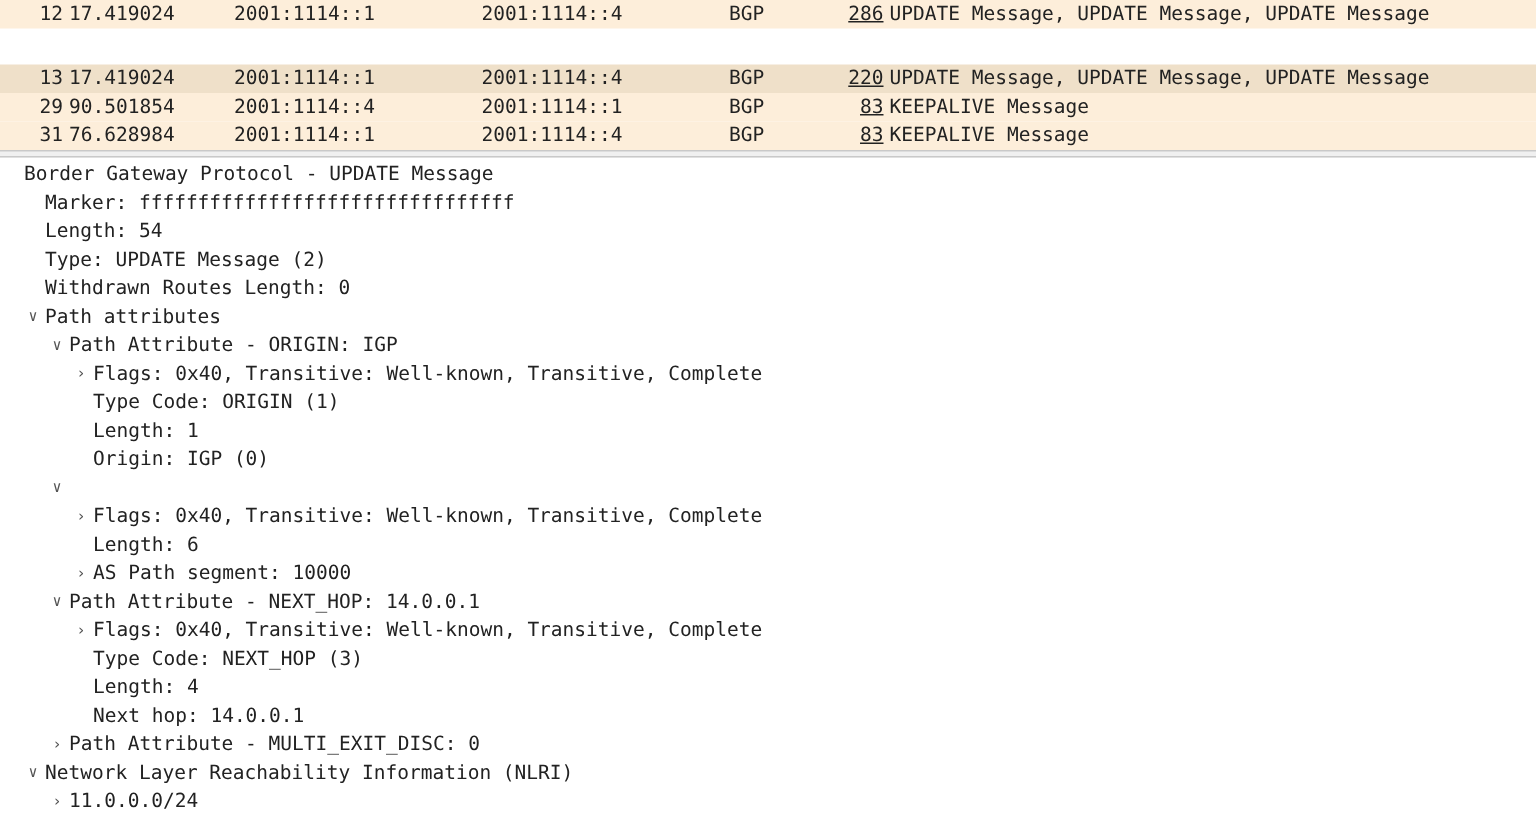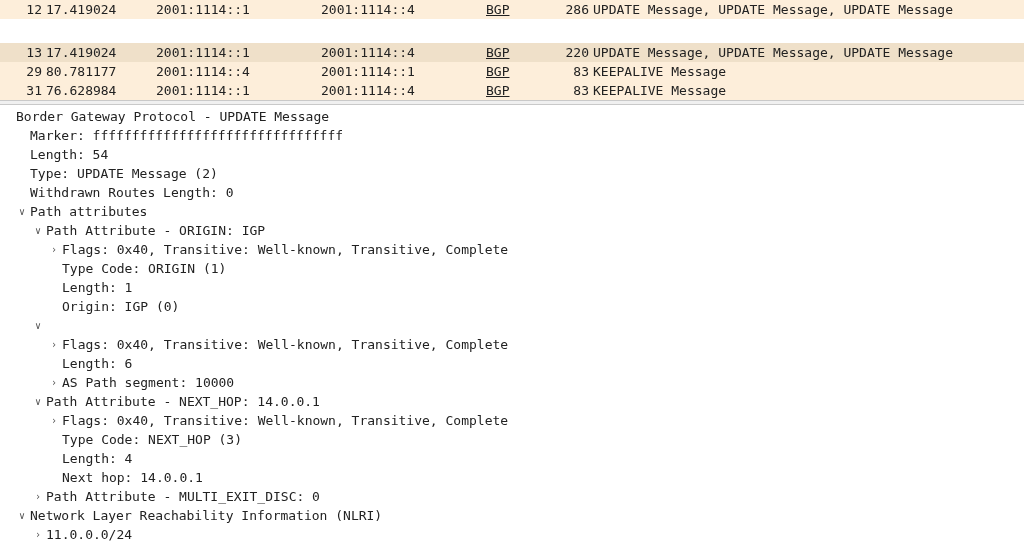--- a/index.html
+++ b/index.html
@@ -27,22 +27,22 @@
     background: #fdeeda;
   }
   .packet-row.selected {
     background: #efe0c9;
     margin-top: 24px;
   }
   .col-no   { width: 22px;  text-align: right; padding-right: 4px; }
   .col-time { width: 110px; }
   .col-src  { width: 165px; }
   .col-dst  { width: 165px; }
-  .col-proto{ width: 70px; text-decoration: underline; }
-  .col-len  { width: 33px; text-align: right; padding-right: 4px; }
+  .col-proto{ width: 70px; }
+  .col-len  { width: 33px; text-align: right; padding-right: 4px; text-decoration: underline; }
   .col-info { flex: 1; }
   .divider {
     height: 3px;
     background: #f0f0f0;
     border-top: 1px solid #c9c9c9;
     border-bottom: 1px solid #c9c9c9;
   }
   .details {
     padding: 2px 0 2px 2px;
     line-height: 19px;
@@ -85,21 +85,21 @@
       <span class="col-no">13</span>
       <span class="col-time">17.419024</span>
       <span class="col-src">2001:1114::1</span>
       <span class="col-dst">2001:1114::4</span>
       <span class="col-proto">BGP</span>
       <span class="col-len">220</span>
       <span class="col-info">UPDATE Message, UPDATE Message, UPDATE Message</span>
     </div>
     <div class="packet-row">
       <span class="col-no">29</span>
-      <span class="col-time">80.781177</span>
+      <span class="col-time">90.501854</span>
       <span class="col-src">2001:1114::4</span>
       <span class="col-dst">2001:1114::1</span>
       <span class="col-proto">BGP</span>
       <span class="col-len">83</span>
       <span class="col-info">KEEPALIVE Message</span>
     </div>
     <div class="packet-row">
       <span class="col-no">31</span>
       <span class="col-time">76.628984</span>
       <span class="col-src">2001:1114::1</span>

